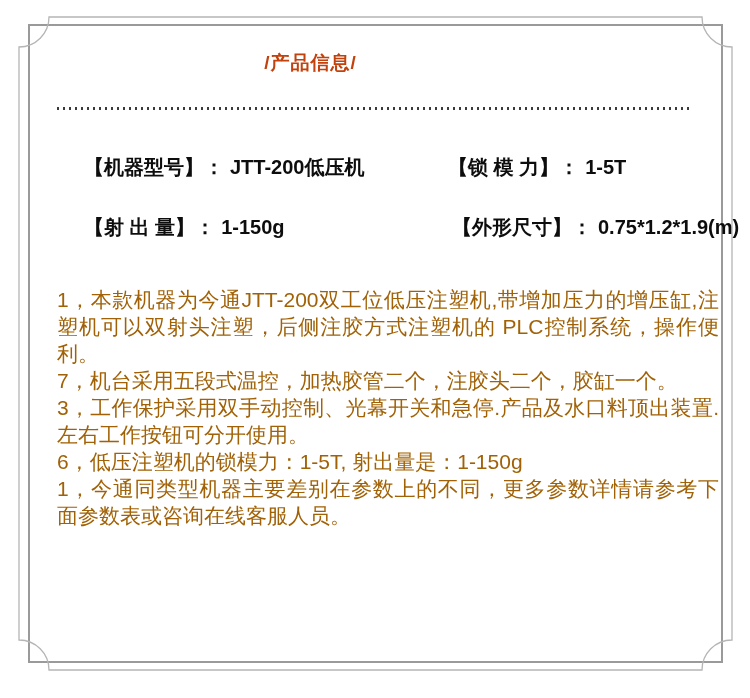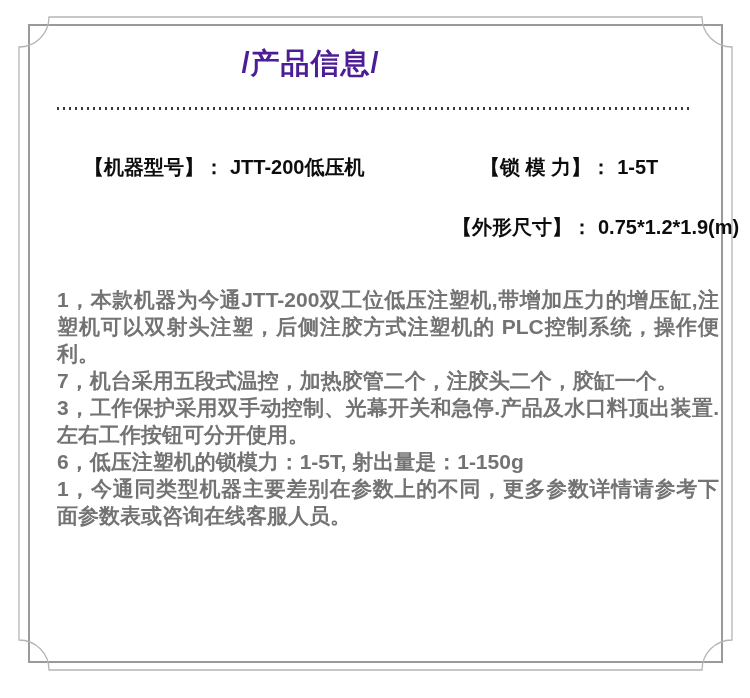--- a/index.html
+++ b/index.html
@@ -23,56 +23,56 @@
     width: 750px;
     height: 698px;
     display: block;
   }
   .title {
     position: absolute;
     left: 0;
     top: 46px;
     width: 621px;
     text-align: center;
-    font-size: 29px;
+    font-size: 19px;
     line-height: 34px;
     font-weight: 700;
     letter-spacing: 1px;
-    color: #4c1d95;
+    color: #c2410c;
   }
   .dotted-divider {
     position: absolute;
     left: 57px;
     top: 107px;
     width: 633px;
     height: 3px;
     background-image: repeating-linear-gradient(to right, #3a3a3a 0px, #3a3a3a 2px, transparent 2px, transparent 6px);
   }
   .spec {
     position: absolute;
     font-size: 20px;
     line-height: 26px;
     font-weight: 700;
     white-space: nowrap;
     color: #0d0d0d;
   }
   .spec .spec-value { margin-left: 6px; }
   .spec-model  { left: 84px;  top: 154px; }
-  .spec-clamp  { left: 480px; top: 154px; }
+  .spec-clamp  { left: 448px; top: 154px; }
   .spec-shot   { left: 84px;  top: 214px; }
   .spec-size   { left: 452px; top: 214px; }
   .description {
     position: absolute;
     left: 57px;
     top: 286px;
     width: 662px;
     font-size: 21px;
     line-height: 27px;
-    font-weight: 700;
-    color: #737373;
+    font-weight: 400;
+    color: #a16207;
     text-align: justify;
   }
   .description p {
     margin: 0;
     padding: 0;
   }
 </style>
 </head>
 <body>
 
@@ -90,20 +90,23 @@
   <div class="dotted-divider"></div>
 
   <div class="spec spec-model">
     <span class="spec-label">【机器型号】：</span><span class="spec-value">JTT-200低压机</span>
   </div>
 
   <div class="spec spec-clamp">
     <span class="spec-label">【锁 模 力】：</span><span class="spec-value">1-5T</span>
   </div>
 
+  <div class="spec spec-shot">
+    <span class="spec-label">【射 出 量】：</span><span class="spec-value">1-150g</span>
+  </div>
 
   <div class="spec spec-size">
     <span class="spec-label">【外形尺寸】：</span><span class="spec-value">0.75*1.2*1.9(m)</span>
   </div>
 
   <div class="description">
     <p>1，本款机器为今通JTT-200双工位低压注塑机,带增加压力的增压缸,注塑机可以双射头注塑，后侧注胶方式注塑机的 PLC控制系统，操作便利。</p>
     <p>7，机台采用五段式温控，加热胶管二个，注胶头二个，胶缸一个。</p>
     <p>3，工作保护采用双手动控制、光幕开关和急停.产品及水口料顶出装置.左右工作按钮可分开使用。</p>
     <p>6，低压注塑机的锁模力：1-5T, 射出量是：1-150g</p>

